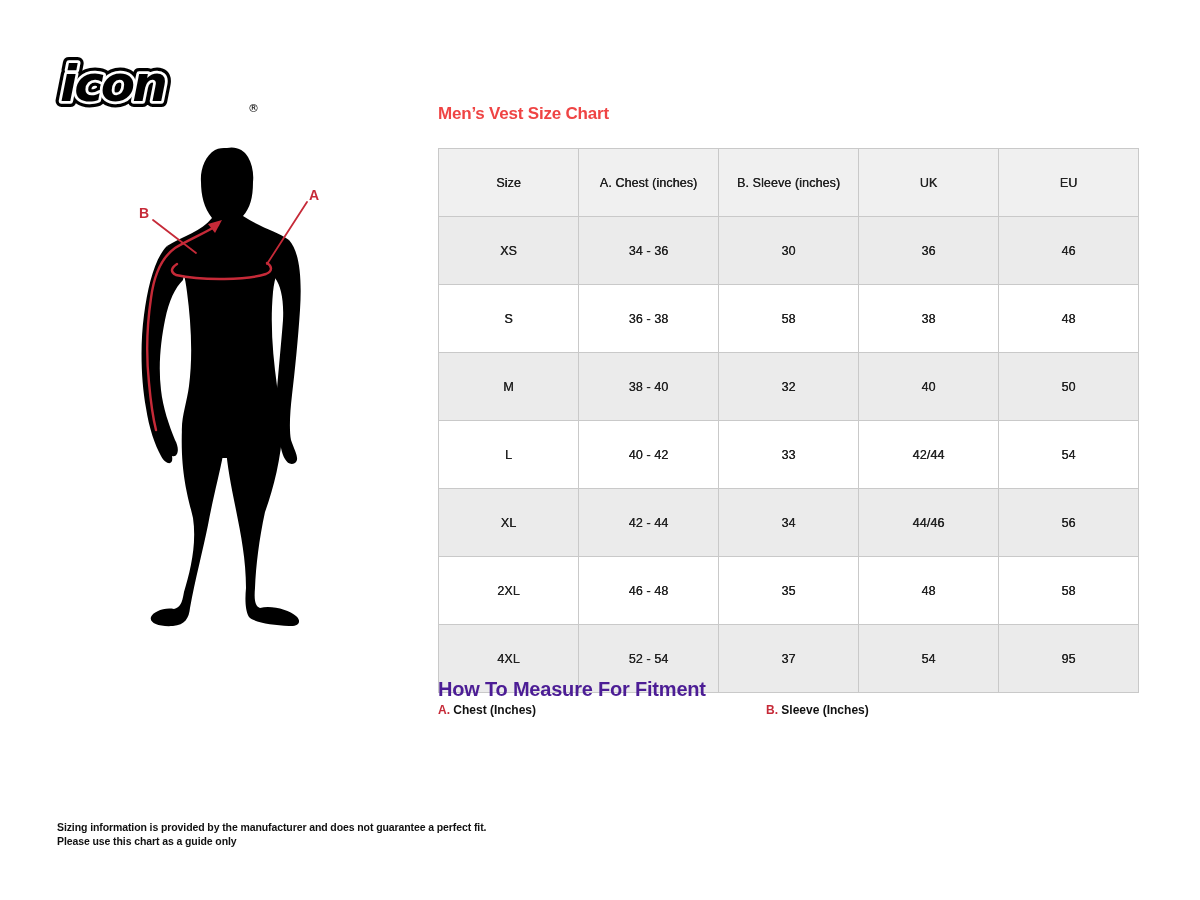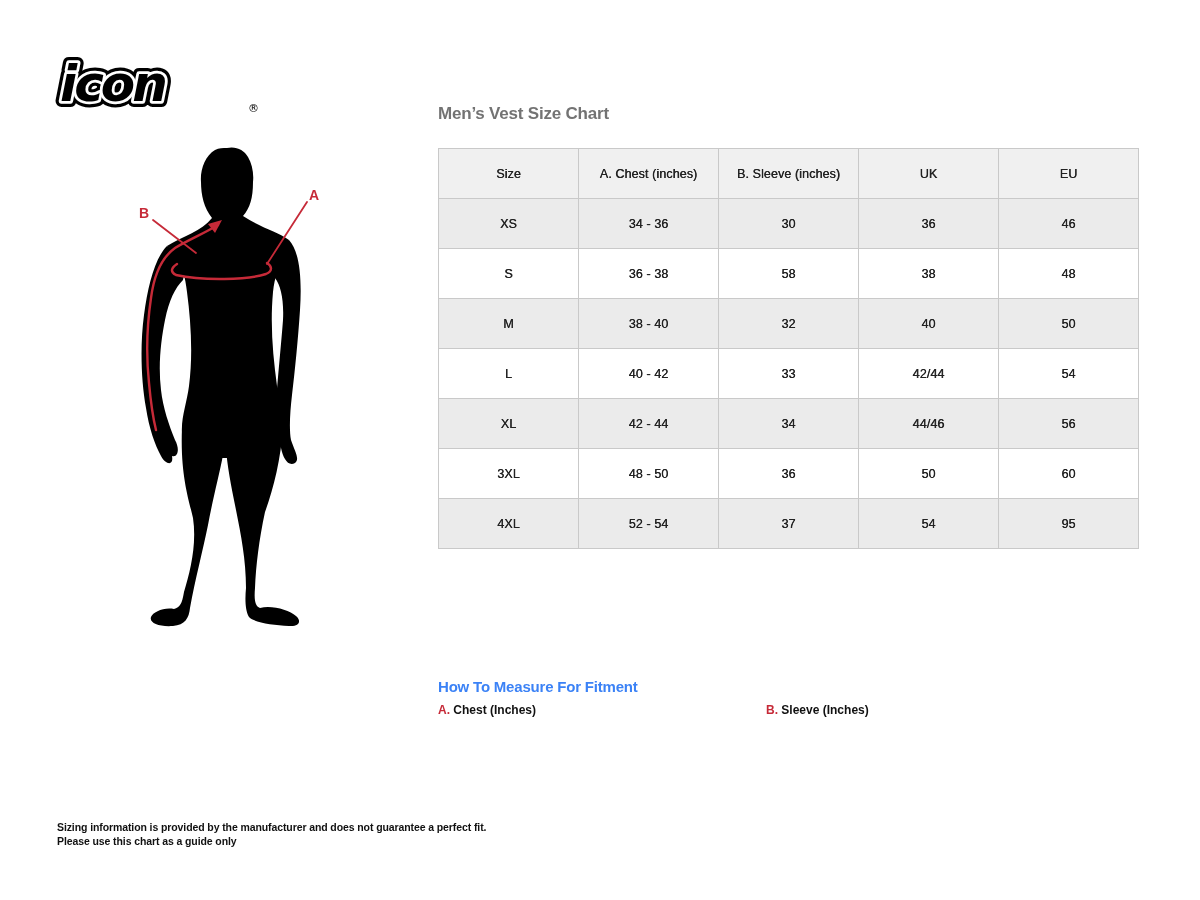--- a/index.html
+++ b/index.html
@@ -11,41 +11,41 @@
   .abs{position:absolute;}
 
   
   #logo{left:52px;top:48px;width:215px;height:72px;}
 
   
   #figure{left:103px;top:140px;width:250px;height:500px;}
 
   
   #title{
-    left:438px;top:104px;font-size:17px;font-weight:700;color:#737373;
+    left:438px;top:104px;font-size:17px;font-weight:700;color:#ef4444;
     letter-spacing:-0.2px;
   }
 
   
   #table-wrap{left:438px;top:148px;width:701px;}
   table.size{
     border-collapse:collapse;width:701px;table-layout:fixed;
     font-size:12.5px;color:#222;
   }
   table.size th, table.size td{
-    border:1px solid #c9c9c9;text-align:center;height:49px;padding:0;
+    border:1px solid #c9c9c9;text-align:center;height:49px;padding:9px;
     font-weight:400;text-shadow:0.35px 0 0 #222;letter-spacing:0.1px;
   }
   table.size thead th{background:#f0f0f0;}
   table.size tbody tr:nth-child(odd) td{background:#ebebeb;}
   table.size tbody tr:nth-child(even) td{background:#ffffff;}
 
   
   #measure-heading{
-    left:438px;top:678px;font-size:15px;font-weight:700;color:#3b82f6;
+    left:438px;top:678px;font-size:20px;font-weight:700;color:#4c1d95;
     letter-spacing:-0.2px;
   }
   .measure-col{top:703px;width:330px;}
   #measure-a{left:438px;}
   #measure-b{left:766px;}
   .measure-label{font-size:12px;font-weight:700;color:#111;margin-bottom:1px;}
   .measure-letter{font-weight:700;}
   .measure-text{
     font-size:11px;line-height:14.4px;color:#111;white-space:pre-line;
     text-shadow:0.35px 0 0 #111;letter-spacing:-0.1px;
@@ -212,25 +212,25 @@
           <td>54</td>
         </tr>
         <tr>
           <td>XL</td>
           <td>42 - 44</td>
           <td>34</td>
           <td>44/46</td>
           <td>56</td>
         </tr>
         <tr>
-          <td>3XL</td>
-          <td>48 - 50</td>
-          <td>36</td>
-          <td>50</td>
-          <td>60</td>
+          <td>2XL</td>
+          <td>46 - 48</td>
+          <td>35</td>
+          <td>48</td>
+          <td>58</td>
         </tr>
         <tr>
           <td>4XL</td>
           <td>52 - 54</td>
           <td>37</td>
           <td>54</td>
           <td>95</td>
         </tr>
       </tbody>
   </table>

